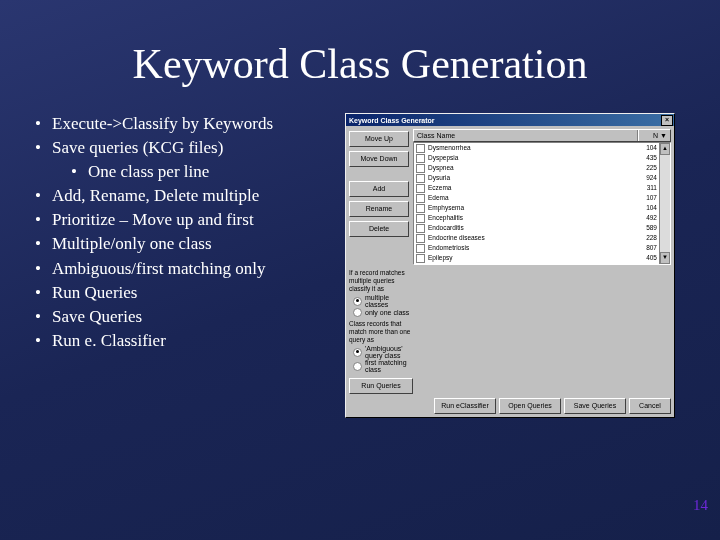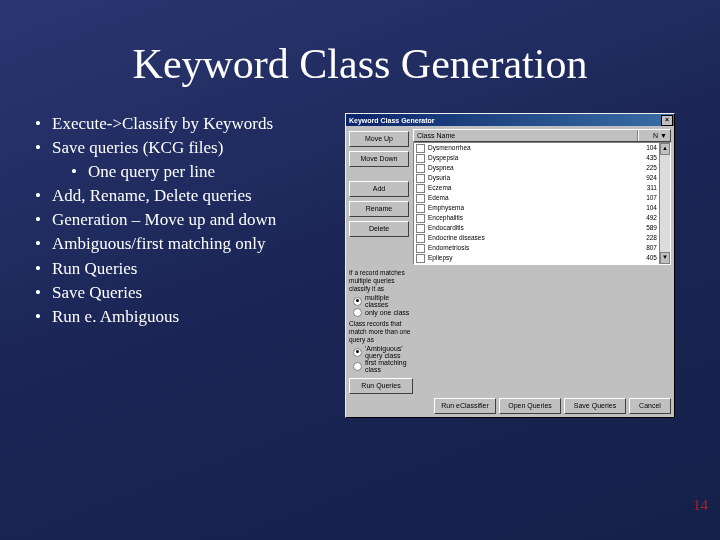--- a/index.html
+++ b/index.html
@@ -241,46 +241,47 @@
   .runq-area {
     display:flex;
     gap: 8px;
     align-items: flex-end;
   }
   .slidenum {
     position: absolute;
     right: 12px;
     bottom: 10px;
     font-size: 15px;
-    color: #b91c1c;
+    color: #6d28d9;
     font-family: "Times New Roman", serif;
   }
 </style>
 </head>
 <body>
 
 <div class="slide">
   <div class="title">Keyword Class Generation</div>
 
   <div class="columns">
 
     <div class="left">
       <ul>
         <li><span>Execute-&gt;Classify by Keywords</span></li>
         <li><span>Save queries (KCG files)</span>
           <ul>
-            <li><span>One query per line</span></li>
+            <li><span>One class per line</span></li>
           </ul>
         </li>
-        <li><span>Add, Rename, Delete queries</span></li>
-        <li><span>Generation – Move up and down</span></li>
+        <li><span>Add, Rename, Delete multiple</span></li>
+        <li><span>Prioritize – Move up and first</span></li>
+        <li><span>Multiple/only one class</span></li>
         <li><span>Ambiguous/first matching only</span></li>
         <li><span>Run Queries</span></li>
         <li><span>Save Queries</span></li>
-        <li><span>Run e. Ambiguous</span></li>
+        <li><span>Run e. Classifier</span></li>
       </ul>
     </div>
 
     <div class="right">
       <div class="dialog">
         <div class="titlebar">
           <span>Keyword Class Generator</span>
           <span class="x">×</span>
         </div>
         <div class="dlg-body">

